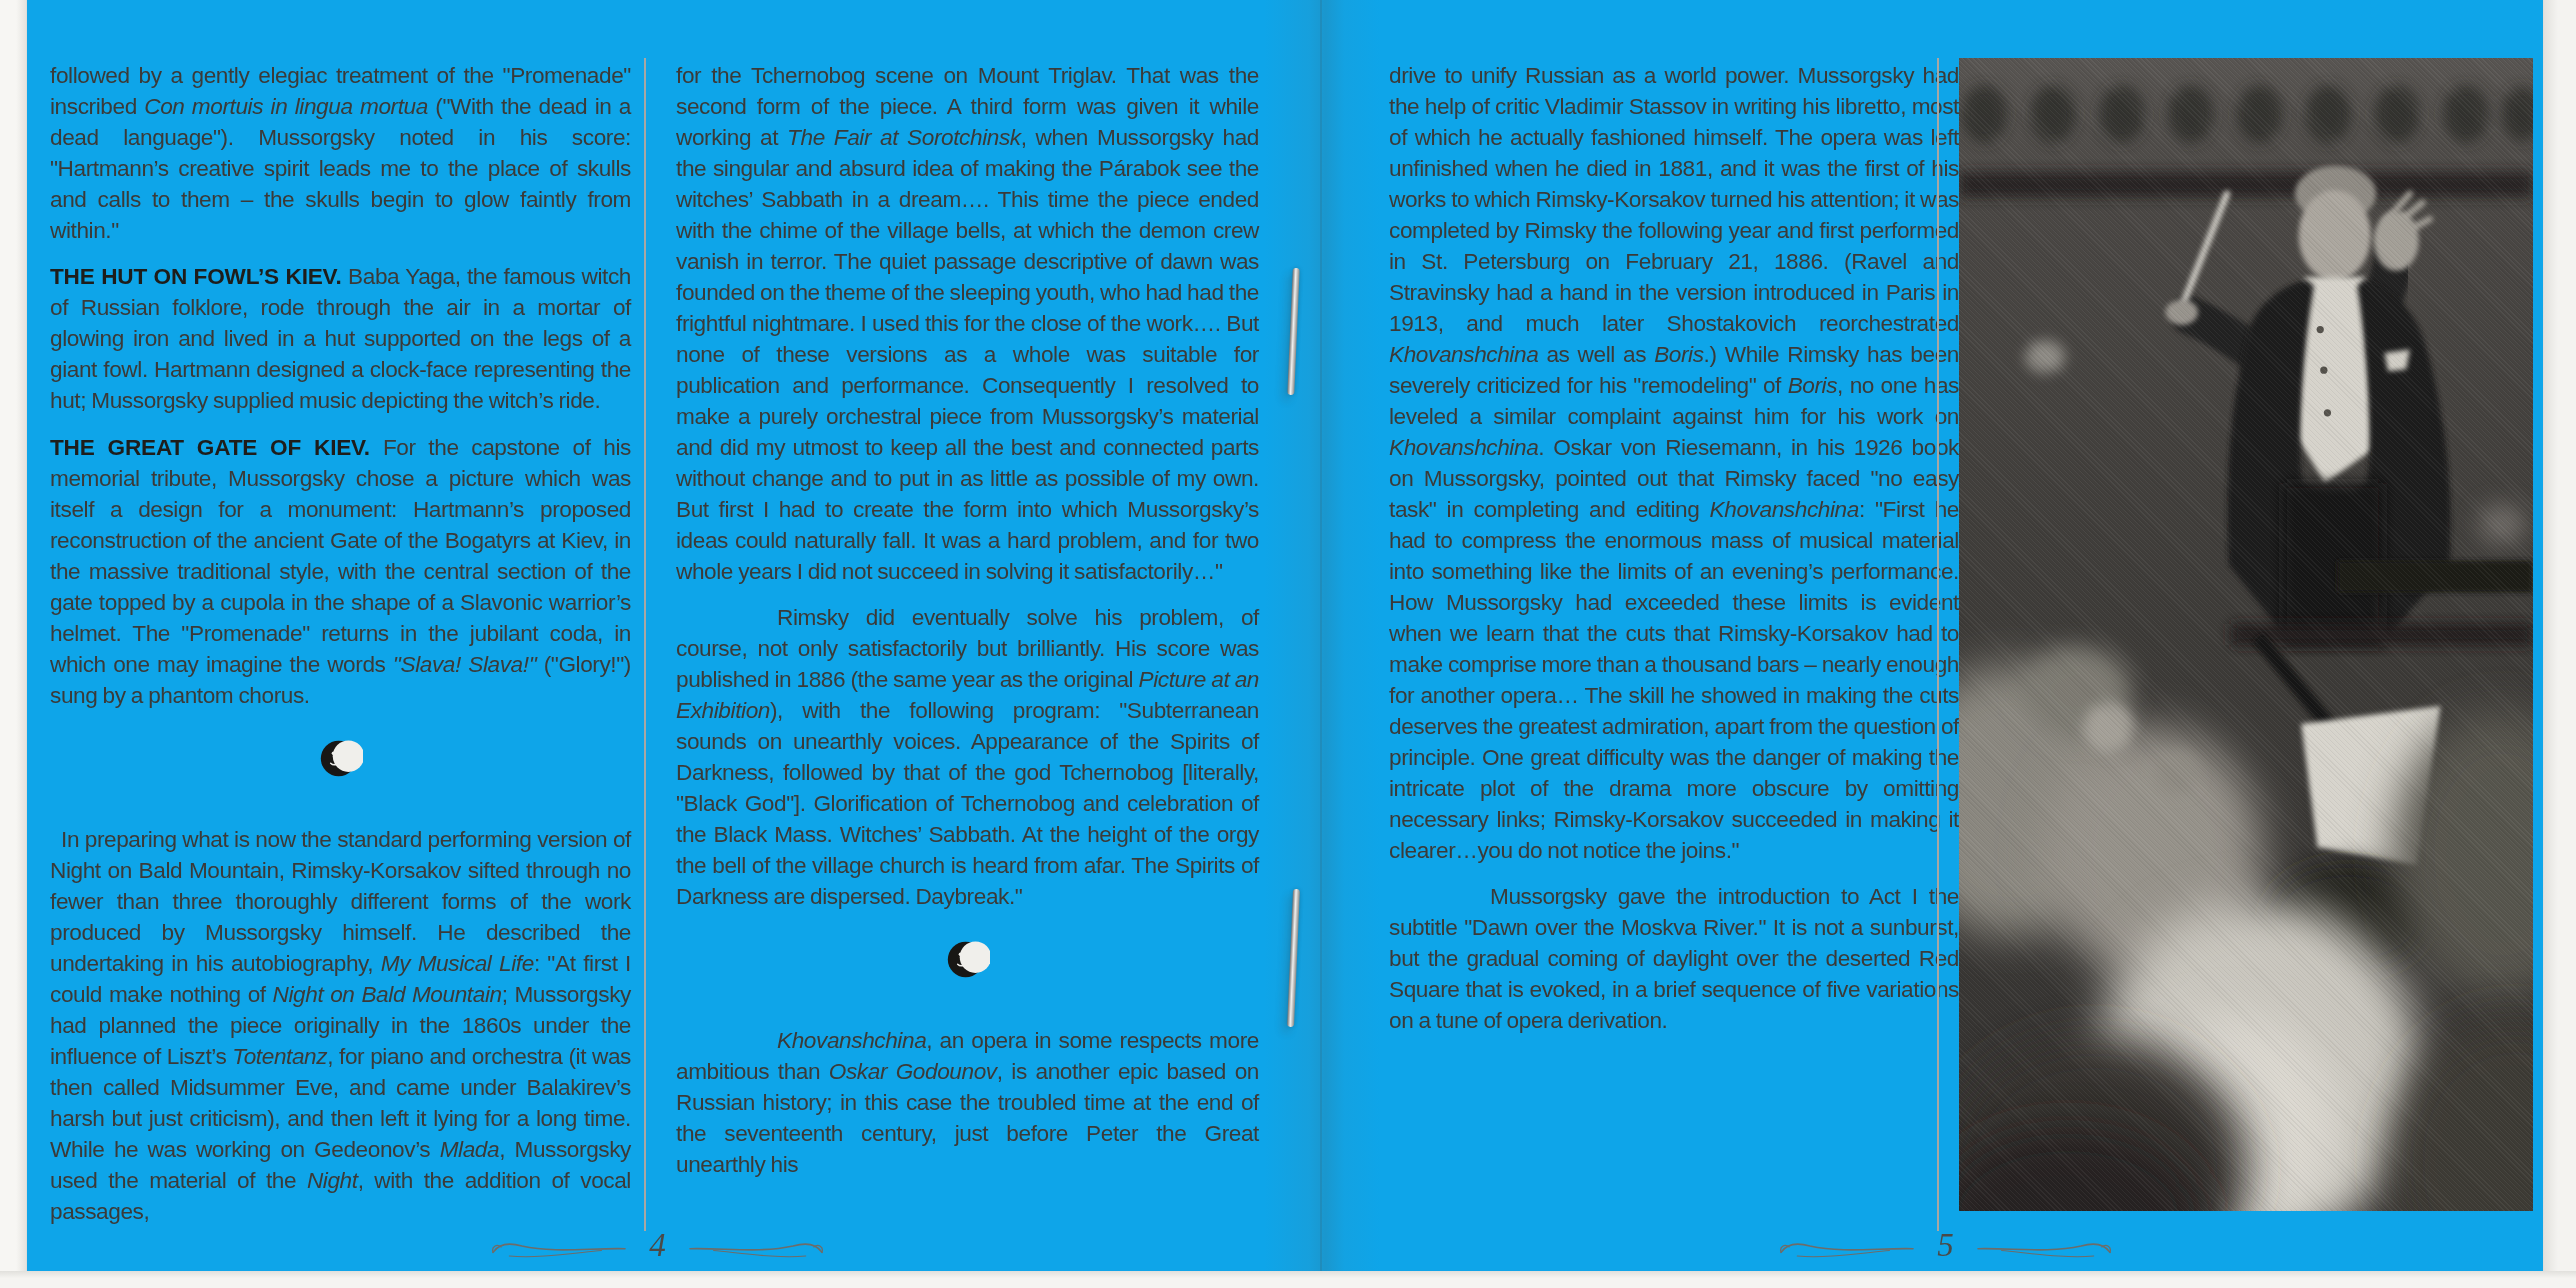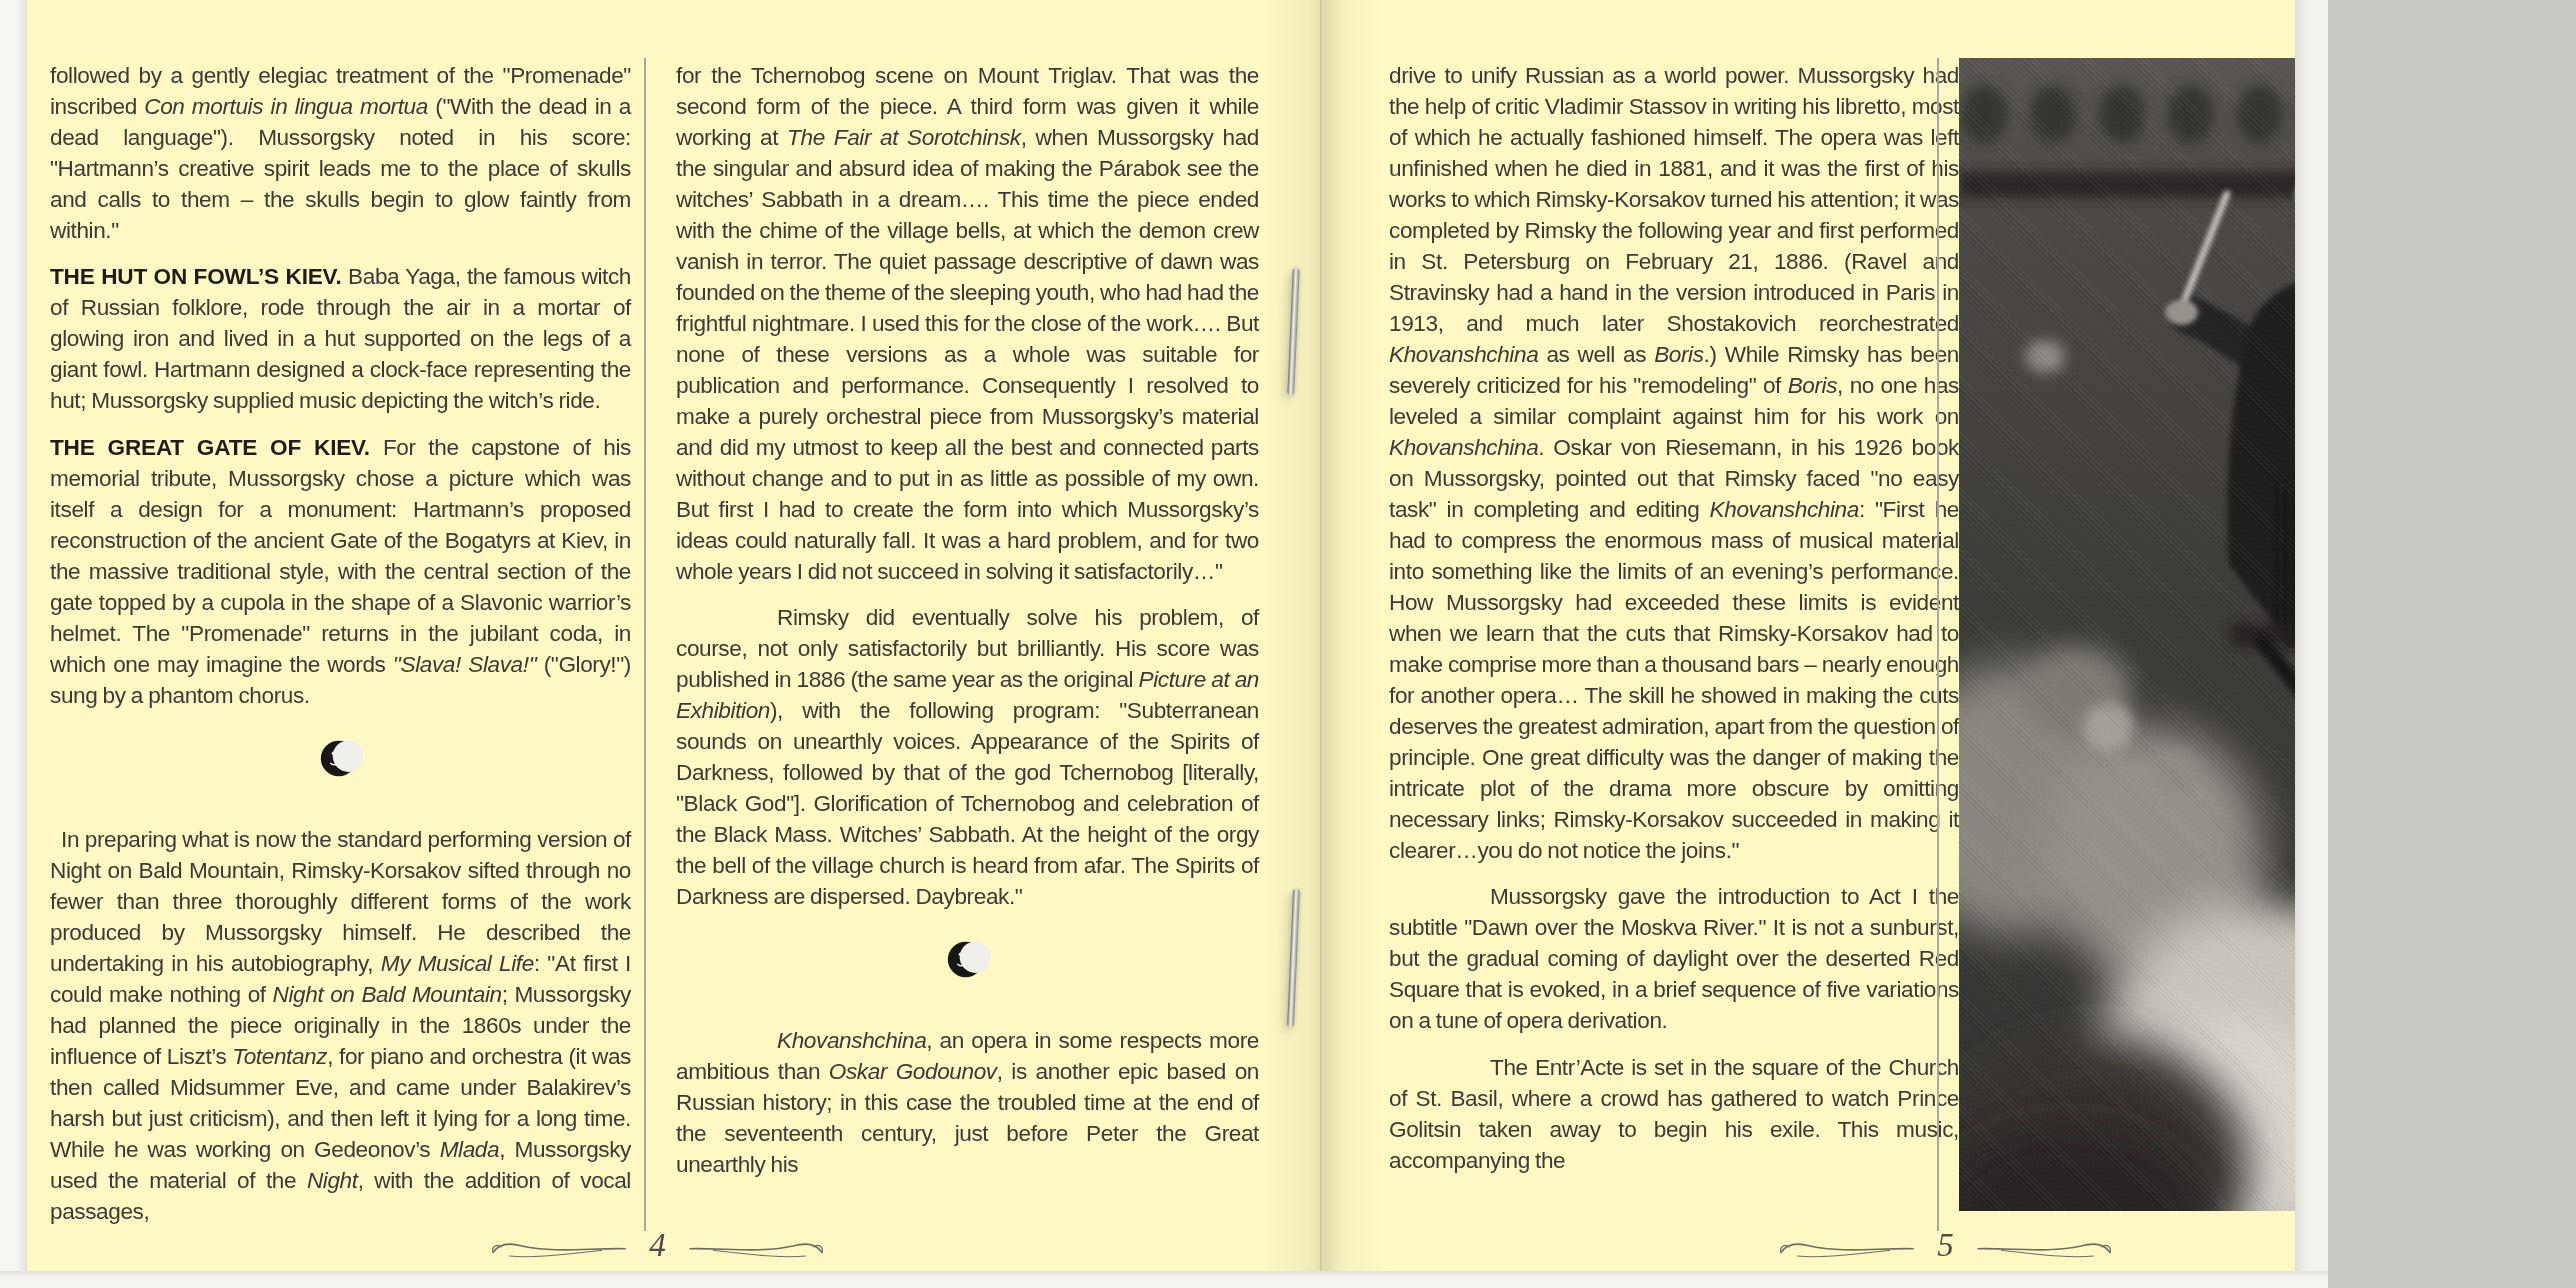--- a/index.html
+++ b/index.html
@@ -1,19 +1,19 @@
 <!DOCTYPE html>
 <html style="font-size:14.5px"><head>
 <meta charset="utf-8">
 <style>
   html,body { margin:0; padding:0; background:#c9c8c4; }
   .spread {
     position:relative;
-    width:2328px; height:1289px;
-    background:#fef9c3;
+    width:2576px; height:1289px;
+    background:#0ea5e9;
     overflow:hidden;
     font-family:"Liberation Sans","DejaVu Sans",sans-serif;
   }
   
   .edge-left  { position:absolute; left:0; top:0; width:27px; height:100%;
                 background:linear-gradient(to right,#f7f6f3 60%, #e4e3df 96%, #d9d8d4); }
   .edge-bottom{ position:absolute; left:0; bottom:0; width:100%; height:18px;
                 background:linear-gradient(to bottom,#e1e0dc, #f5f4f1 40%); }
   .edge-right { position:absolute; right:0; top:0; width:33px; height:100%;
                 background:linear-gradient(to left,#f4f3f0 55%, #e3e2de 95%, #dcdbd7); }
@@ -97,21 +97,20 @@
     <circle cx="32.5" cy="21.5" r="16.8" fill="#f0efeb"></circle>
     <circle cx="16.5" cy="18.5" r="1.9" fill="#f0efeb"></circle>
     <path d="M13.5 29 Q16 31.5 19 30.5" fill="none" stroke="#f0efeb" stroke-width="1.6" stroke-linecap="round"></path>
   </svg>
 </div>
       <p class="indent"><em>Khovanshchina</em><span>, an opera in some respects more ambitious than </span><em>Oskar Godounov</em><span>, is another epic based on Russian history; in this case the troubled time at the end of the seventeenth century, just before Peter the Great unearthly his</span></p>
     </div>
   <div class="col" id="col3">
       <p><span>drive to unify Russian as a world power. Mussorgsky had the help of critic Vladimir Stassov in writing his libretto, most of which he actually fashioned himself. The opera was left unfinished when he died in 1881, and it was the first of his works to which Rimsky-Korsakov turned his attention; it was completed by Rimsky the following year and first performed in St. Petersburg on February 21, 1886. (Ravel and Stravinsky had a hand in the version introduced in Paris in 1913, and much later Shostakovich reorchestrated </span><em>Khovanshchina</em><span> as well as </span><em>Boris</em><span>.) While Rimsky has been severely criticized for his "remodeling" of </span><em>Boris</em><span>, no one has leveled a similar complaint against him for his work on </span><em>Khovanshchina</em><span>. Oskar von Riesemann, in his 1926 book on Mussorgsky, pointed out that Rimsky faced "no easy task" in completing and editing </span><em>Khovanshchina</em><span>: "First he had to compress the enormous mass of musical material into something like the limits of an evening’s performance. How Mussorgsky had exceeded these limits is evident when we learn that the cuts that Rimsky-Korsakov had to make comprise more than a thousand bars – nearly enough for another opera… The skill he showed in making the cuts deserves the greatest admiration, apart from the question of principle. One great difficulty was the danger of making the intricate plot of the drama more obscure by omitting necessary links; Rimsky-Korsakov succeeded in making it clearer…you do not notice the joins."</span></p>
       <p class="indent"><span>Mussorgsky gave the introduction to Act I the subtitle "Dawn over the Moskva River." It is not a sunburst, but the gradual coming of daylight over the deserted Red Square that is evoked, in a brief sequence of five variations on a tune of opera derivation.</span></p>
-      <p class="indent"><span>The Entr’Acte is set in the square of the Church of St. Basil, where a crowd has gathered to watch Prince Golitsin taken away to begin his exile. This music, accompanying the</span></p>
     </div>
   <div class="rule rule-2"></div>
 
   <div class="photo">
     <svg width="574" height="1153" viewBox="0 0 634 1274" aria-hidden="true">
       <defs>
         <filter id="bl2" x="-50%" y="-50%" width="200%" height="200%">
             <feGaussianBlur stdDeviation="3"></feGaussianBlur>
           </filter>
         <filter id="bl3" x="-50%" y="-50%" width="200%" height="200%">

